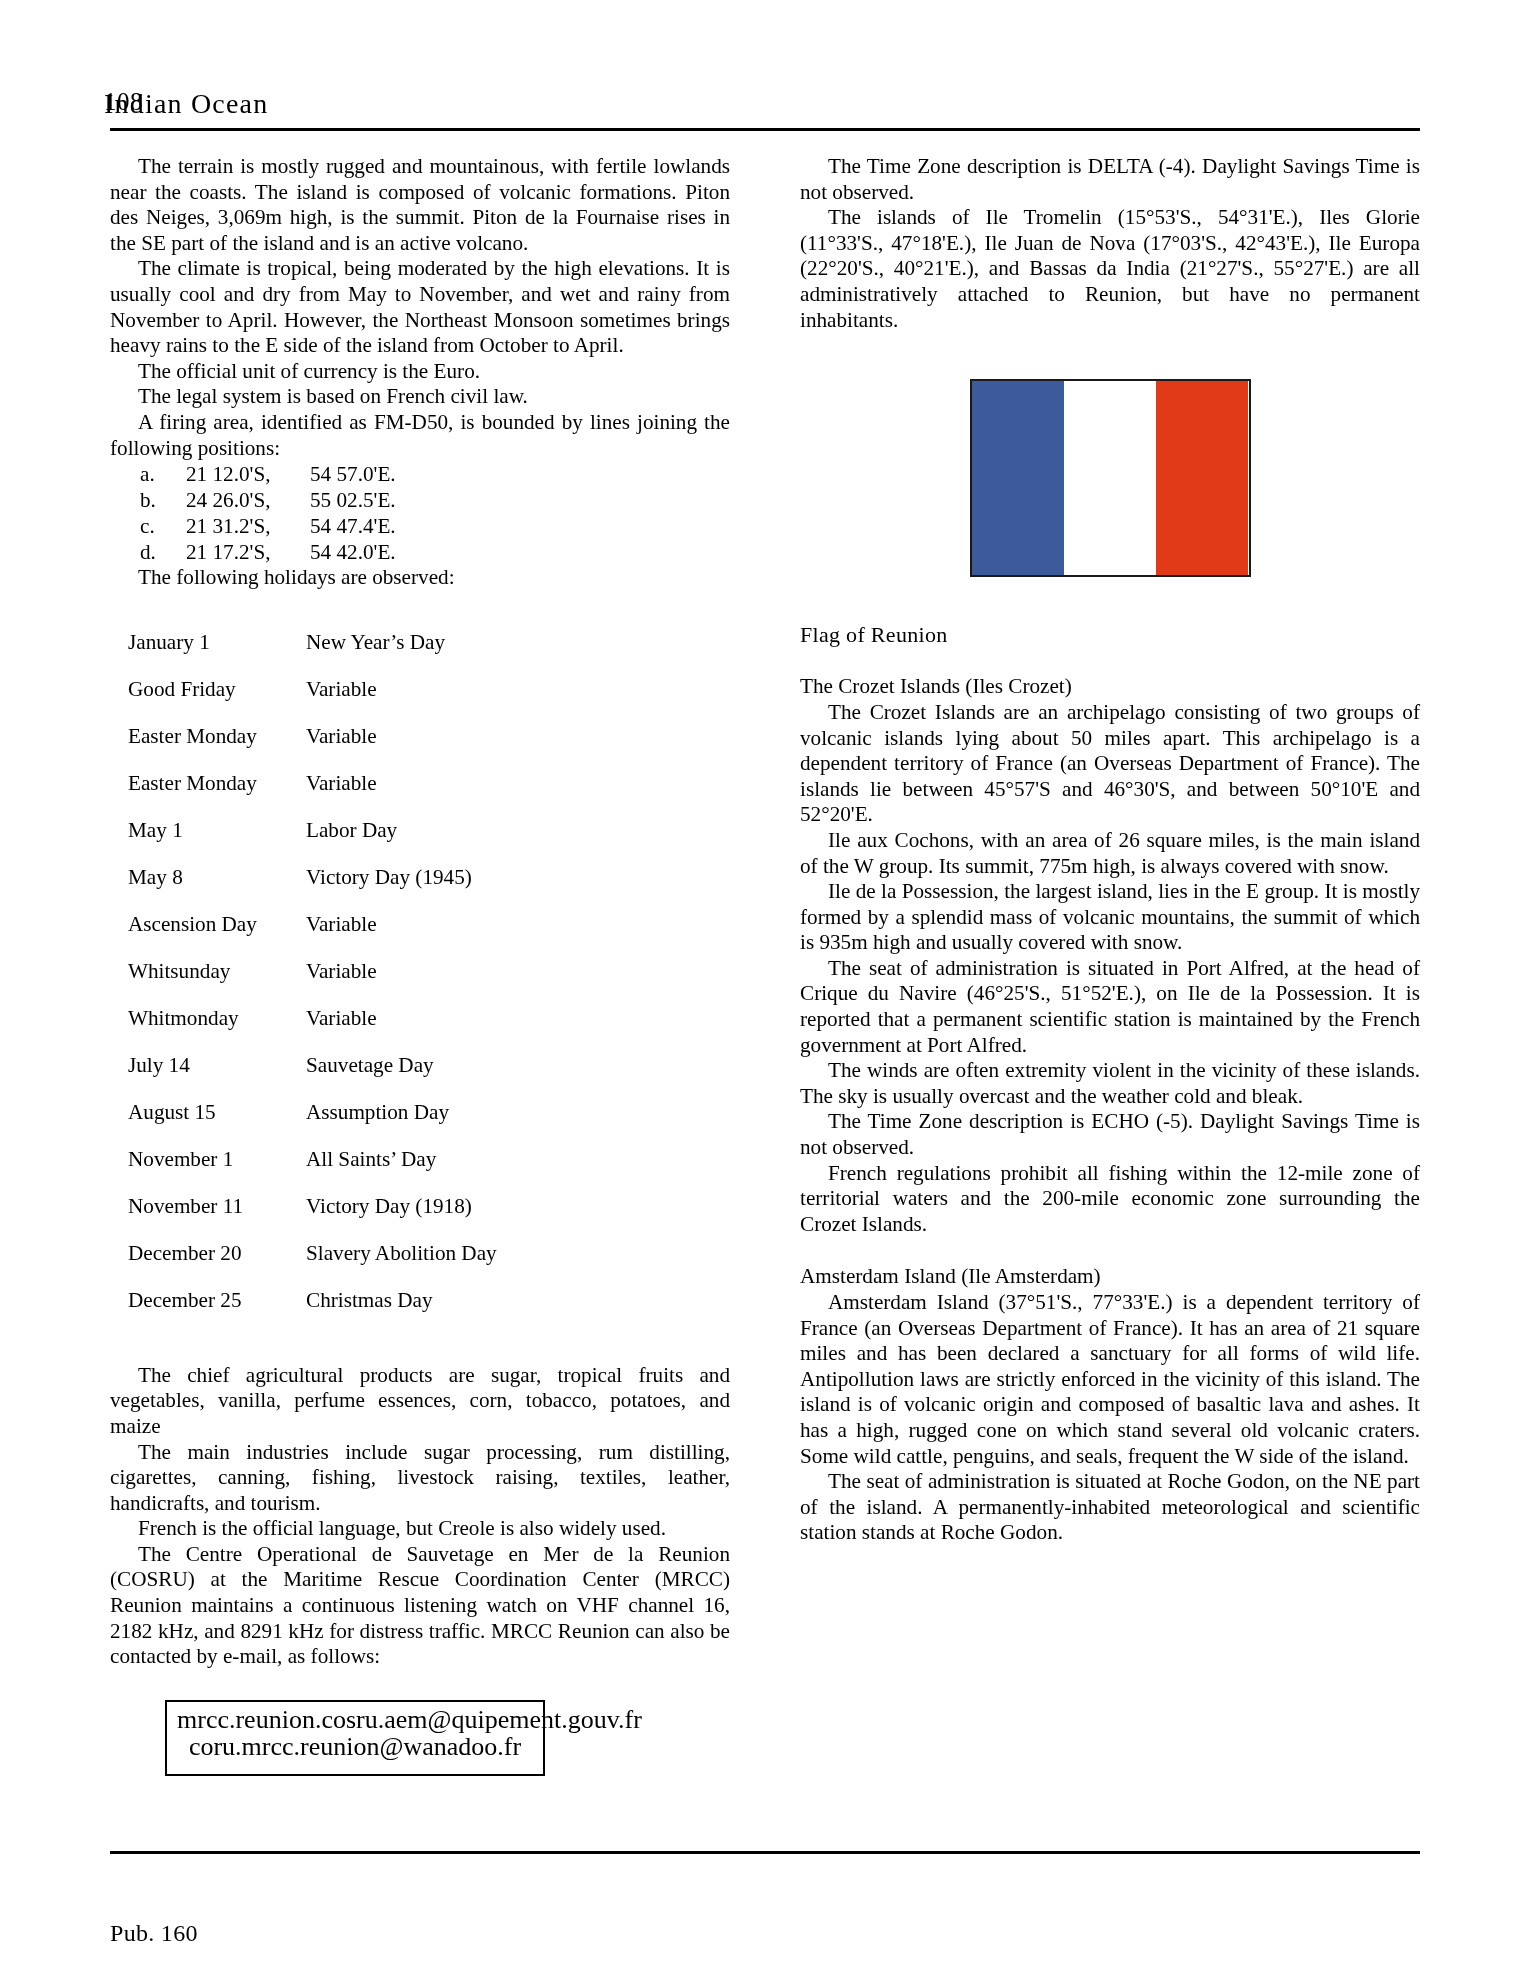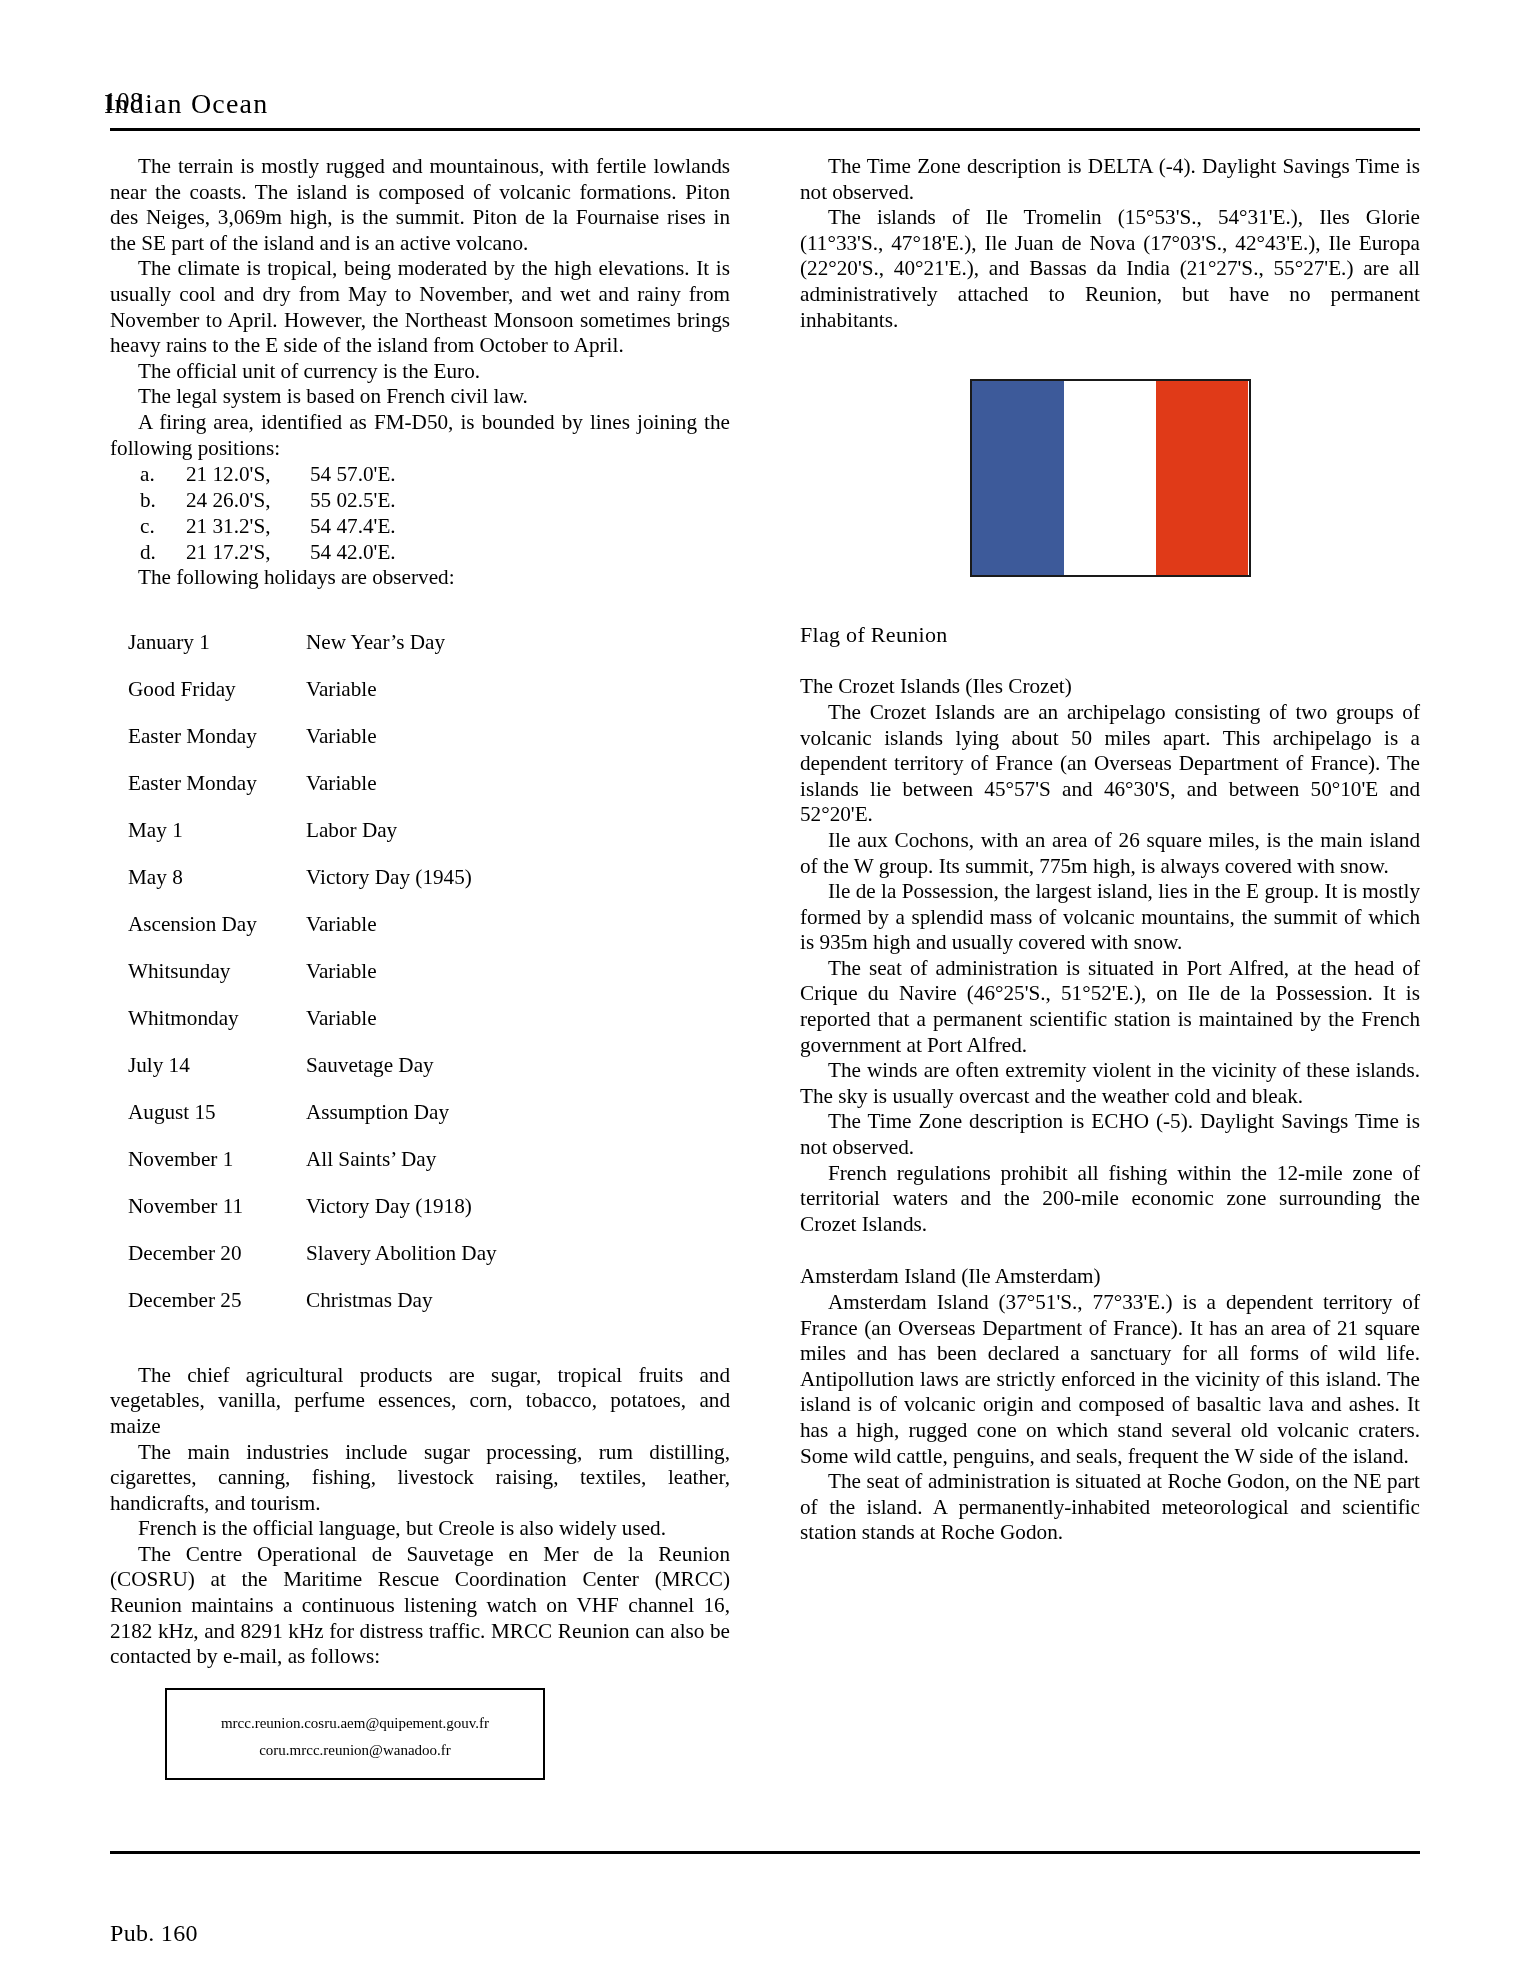--- a/index.html
+++ b/index.html
@@ -132,26 +132,26 @@
     padding: 0 0 25px 0;
     font-size: 21.2px;
     line-height: 22px;
     vertical-align: top;
   }
   .holidays td.date { width: 178px; padding-left: 18px; }
   .holidays td.name { width: auto; }
 
   
   .emailbox {
-    margin: 18px 0 0 55px;
+    margin: 30px 0 0 55px;
     width: 380px;
     border: 2px solid #000;
-    padding: 20px 10px 14px 10px;
+    padding: 4px 10px 14px 10px;
     text-align: center;
-    font-size: 15px;
+    font-size: 26px;
     line-height: 27px;
     box-sizing: border-box;
   }
 
   
   .flag-wrap {
     margin: 46px 0 0 0;
     text-align: center;
   }
   .flag {

